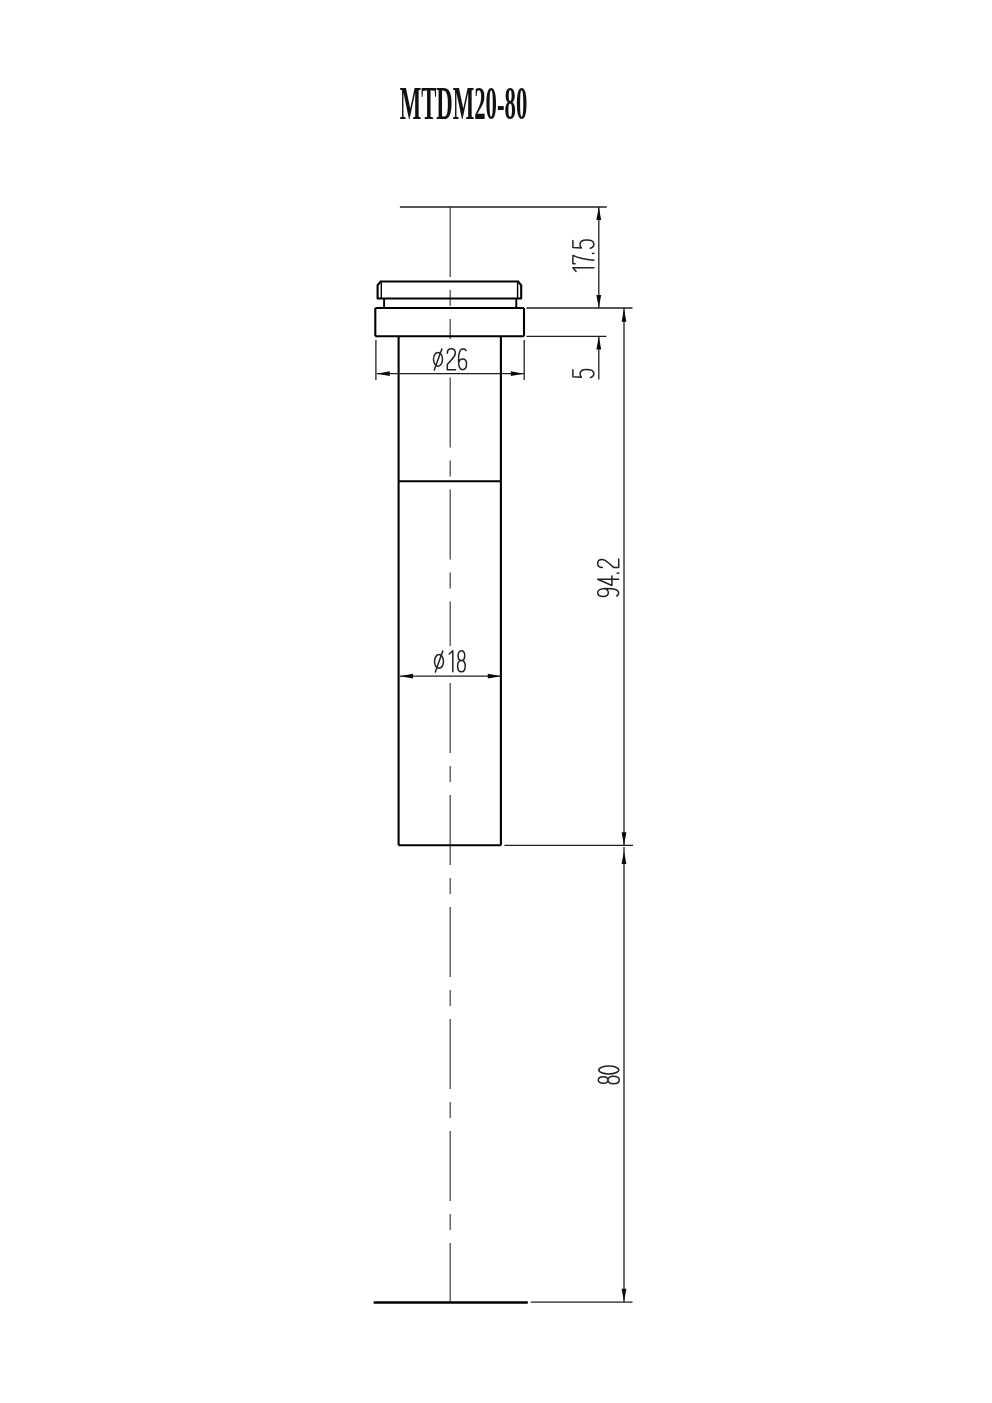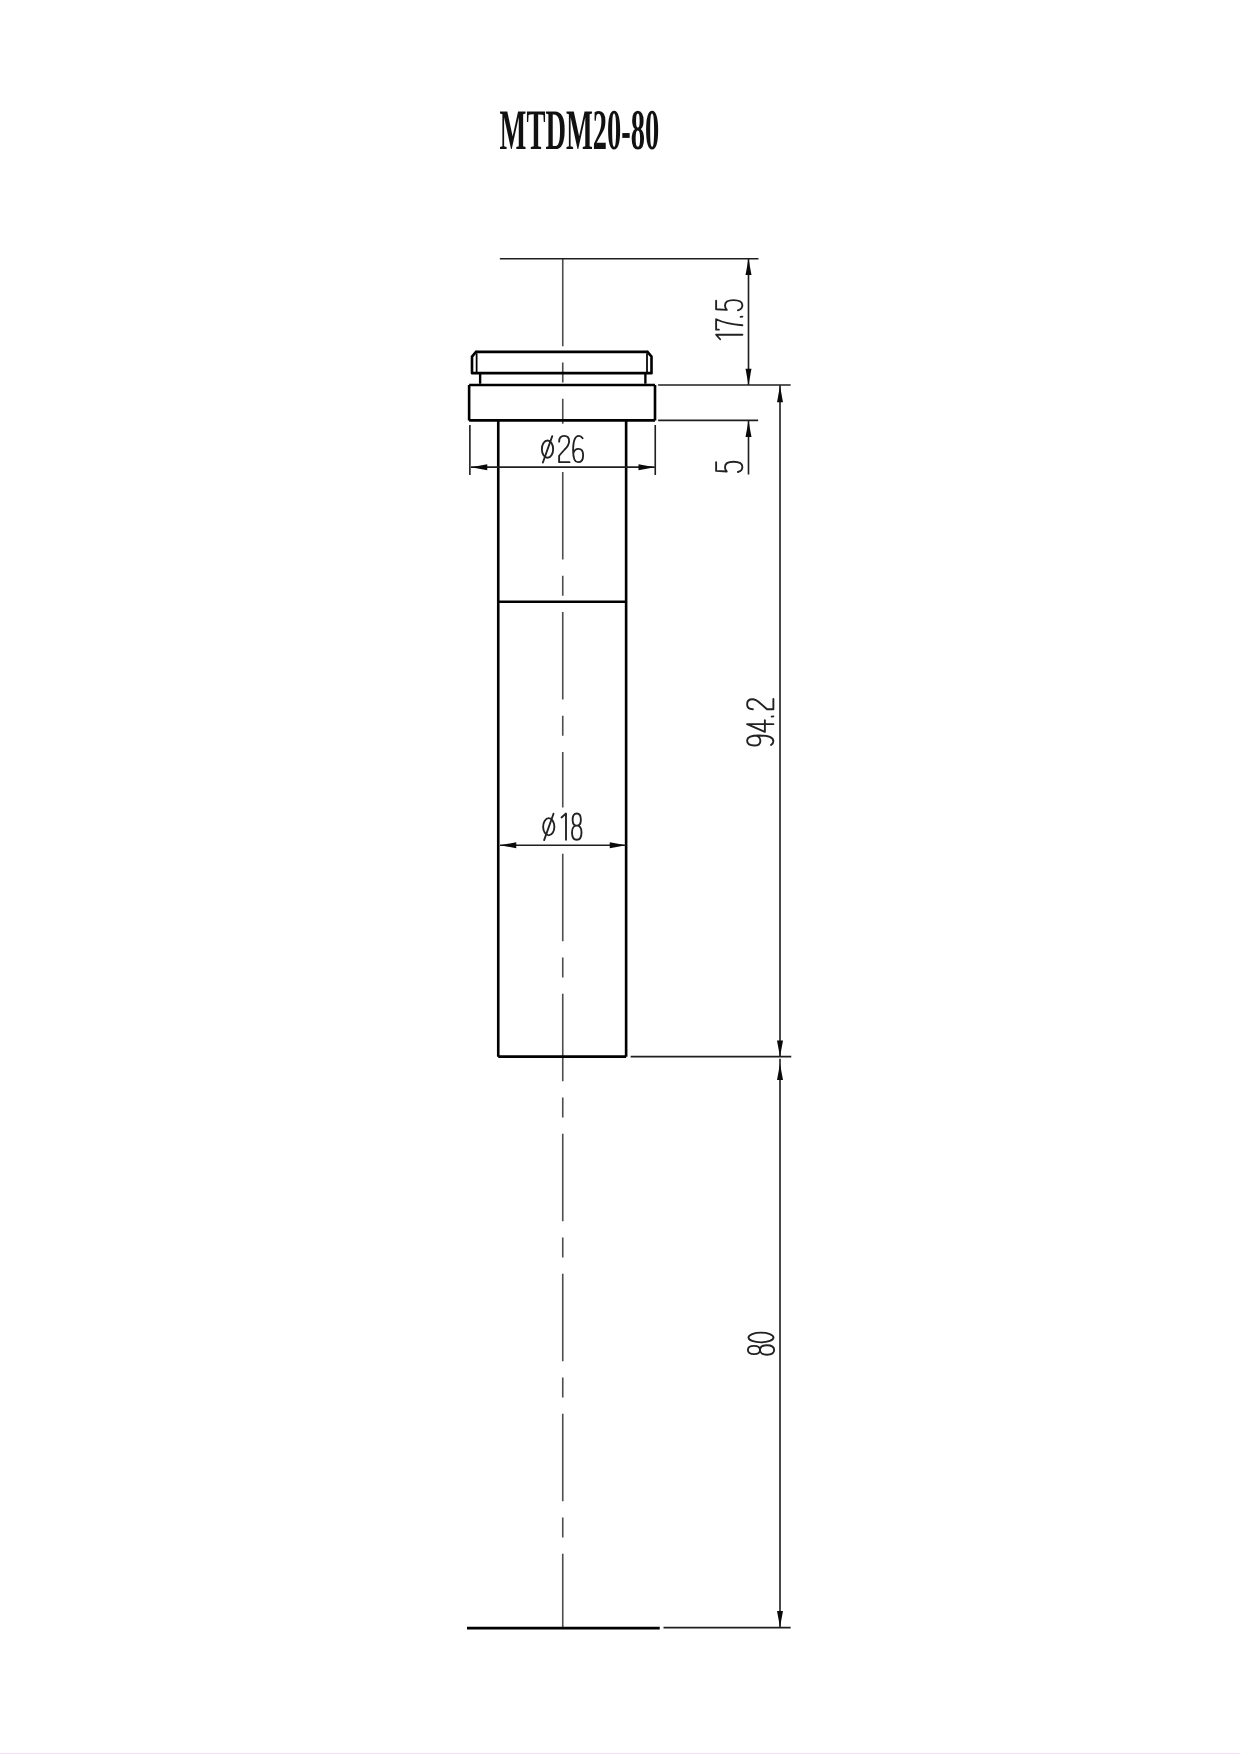--- a/index.html
+++ b/index.html
@@ -1,16 +1,16 @@
 <!DOCTYPE html>
 <html><head>
 <meta charset="utf-8">
 <style>
   html,body{margin:0;padding:0;background:#ffffff;}
-  .page{width:992px;height:1403px;position:relative;background:#f0abfc;overflow:hidden;}
+  .page{width:992px;height:1403px;position:relative;background:#86efac;overflow:hidden;}
   svg{display:block;filter:blur(0.45px);}
 </style>
 </head>
 <body>
 <div class="page">
 <svg width="992" height="1403" viewBox="0 0 992 1403">
 <defs>
 <g id="gph" fill="none" stroke-linecap="round" stroke-linejoin="round">
 </g>
 

